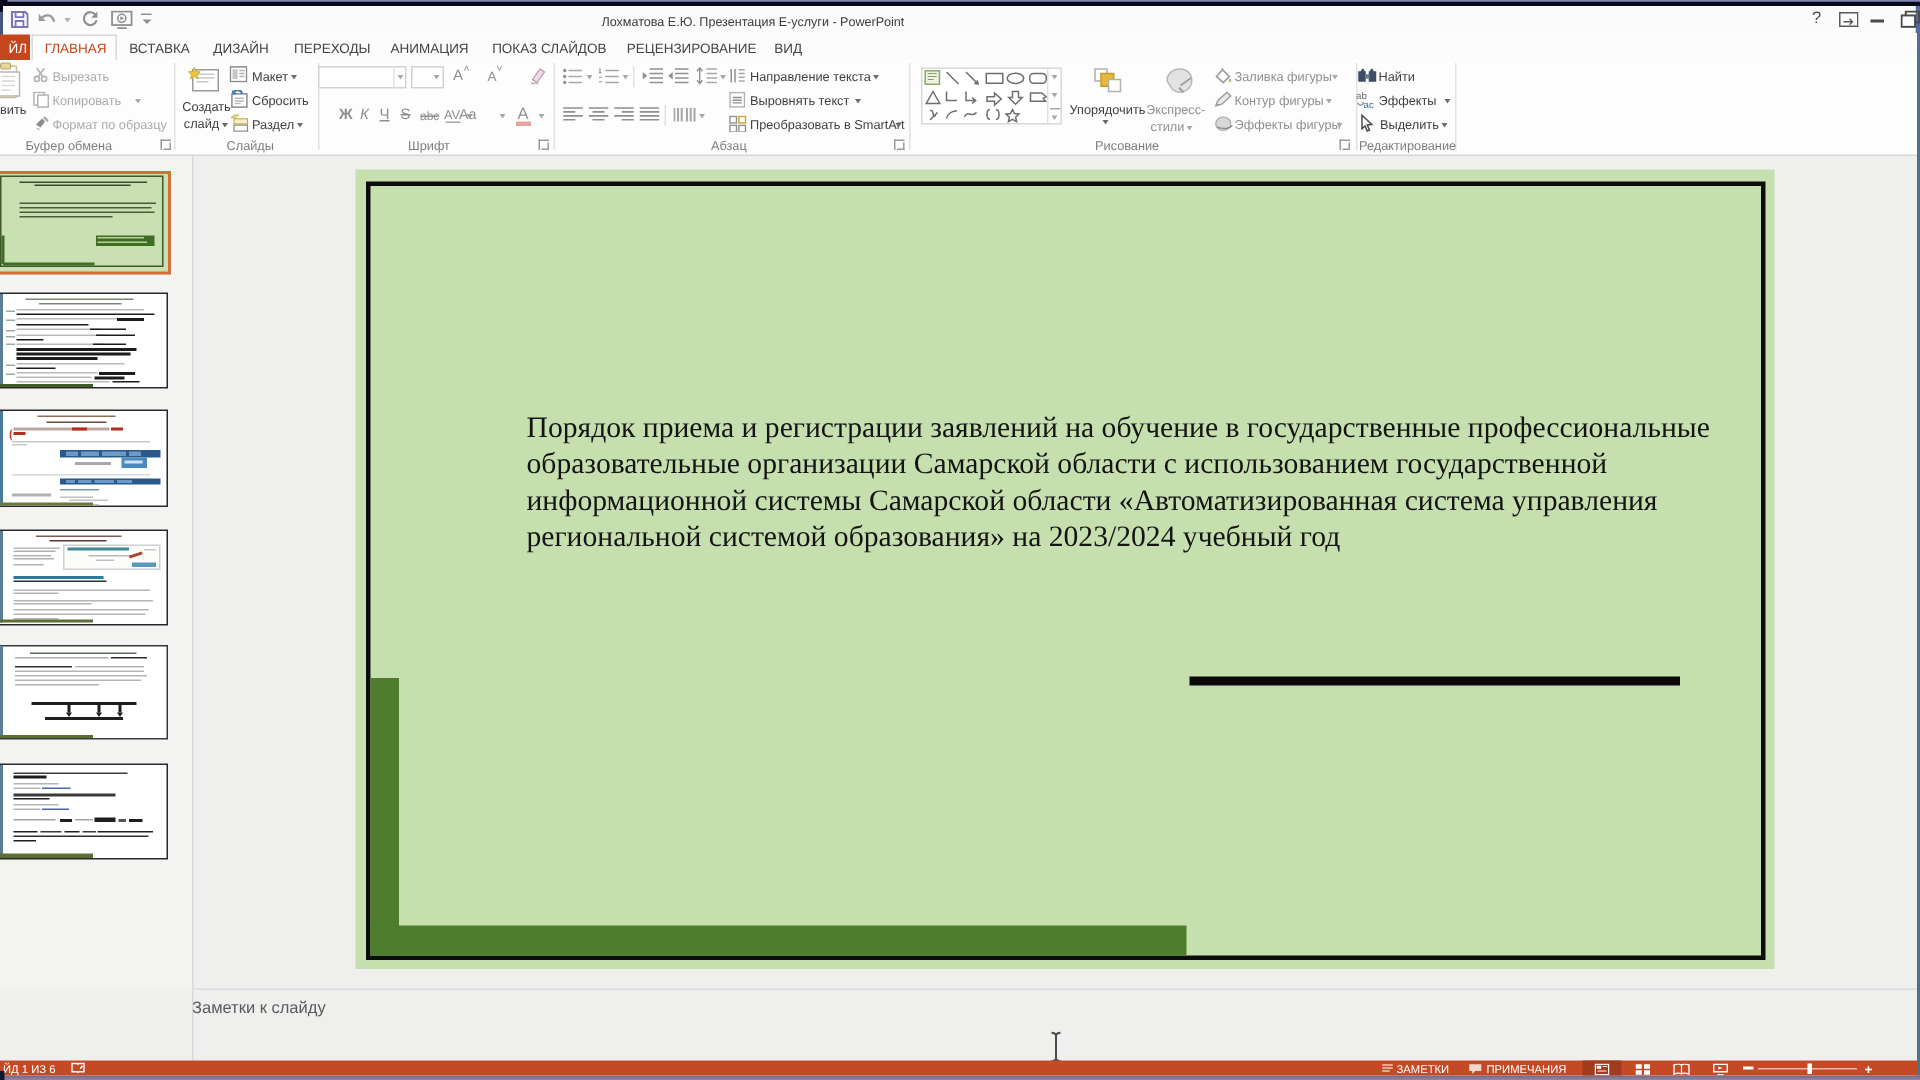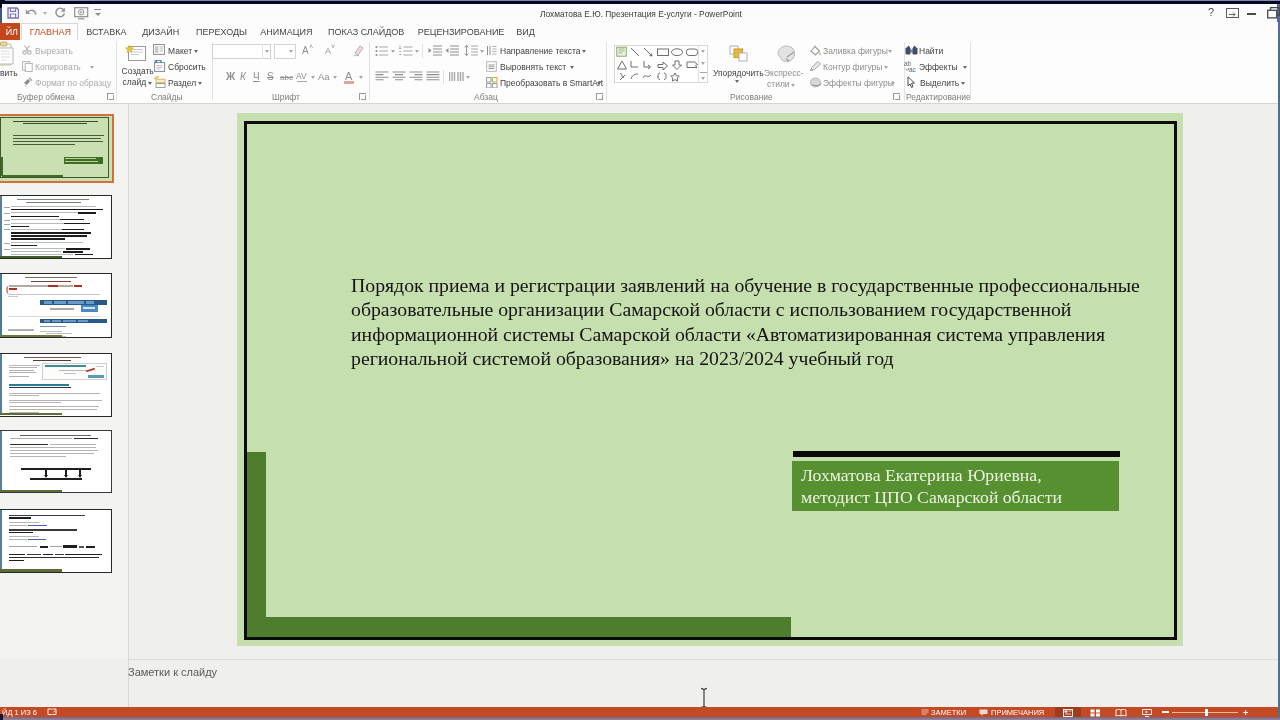--- a/index.html
+++ b/index.html
@@ -42,21 +42,21 @@
     <path d="M10.9 0.6 L10.9 4.8 L6.8 4.8 Z" fill="#8f8f8f"></path>
   </svg>
   <svg class="abs" style="left:72px;top:3px;" width="15" height="13" viewBox="0 0 15 13">
     <rect x="0.7" y="0.7" width="13" height="9" fill="none" stroke="#8f8f8f" stroke-width="1.2"></rect>
     <circle cx="7.2" cy="5.2" r="2.7" fill="none" stroke="#8f8f8f" stroke-width="1"></circle>
     <path d="M6.2 3.9 L8.8 5.2 L6.2 6.5 Z" fill="#8f8f8f"></path>
     <path d="M4.2 11.8 H10.4" stroke="#8f8f8f" stroke-width="1.2"></path>
   </svg>
   <div class="abs" style="left:92px;top:5px;width:7px;height:1.3px;background:#8f8f8f;"></div>
   <div class="abs" style="left:93px;top:9px;width:0;height:0;border-left:3px solid transparent;border-right:3px solid transparent;border-top:3.5px solid #8f8f8f;"></div>
-  <div class="abs" style="left:399px;top:5px;width:480px;text-align:center;font-size:8.4px;color:#3c3c3c;">Лохматова Е.Ю. Презентация Е-услуги - PowerPoint</div>
+  <div class="abs" style="left:399px;top:5px;width:480px;text-align:left;font-size:8.4px;color:#3c3c3c;">Лохматова Е.Ю. Презентация Е-услуги - PowerPoint</div>
   <div class="abs" style="left:1206px;top:2px;font-size:11px;color:#4a4a4a;">?</div>
   <svg class="abs" style="left:1224px;top:4px;" width="13" height="10" viewBox="0 0 13 10">
     <rect x="0.5" y="0.5" width="12" height="9" fill="none" stroke="#5a5a5a" stroke-width="1"></rect>
     <path d="M3 6.5 H9 M7 4.5 L9 6.5 L7 8.5" fill="none" stroke="#5a5a5a" stroke-width="0.9"></path>
   </svg>
   <div class="abs" style="left:1245px;top:9px;width:9px;height:1.6px;background:#4a4a4a;"></div>
   <svg class="abs" style="left:1265px;top:3px;" width="13" height="12" viewBox="0 0 13 12">
     <path d="M3.5 3 V0.7 H12.3 V8 H10" fill="none" stroke="#4a4a4a" stroke-width="1.3"></path>
     <rect x="0.7" y="3.3" width="9" height="7.6" fill="#fbfbfb" stroke="#4a4a4a" stroke-width="1.3"></rect>
   </svg>
@@ -164,21 +164,21 @@
   </svg>
 
   <div class="rtm" style="left:226px;top:31px;font-weight:bold;font-size:10px;">Ж</div>
   <div class="rtm" style="left:240px;top:31px;font-style:italic;font-size:10px;">К</div>
   <div class="rtm" style="left:253px;top:31px;text-decoration:underline;font-size:10px;">Ч</div>
   <div class="rtm" style="left:267px;top:31px;text-decoration:line-through;font-size:10px;">S</div>
   <div class="rtm" style="left:280px;top:33px;text-decoration:line-through;font-size:8px;">abc</div>
   <div class="rtm" style="left:296px;top:31px;font-size:8.5px;">AV</div>
   <div class="abs" style="left:297px;top:39px;width:10px;height:3px;border-bottom:1px solid #a8a8a8;"></div>
   <div class="dard" style="left:311px;top:36px;"></div>
-  <div class="rtm" style="left:318px;top:31px;font-size:9.5px;">Aa</div>
+  <div class="rtm" style="left:306px;top:31px;font-size:9.5px;">Aa</div>
   <div class="dard" style="left:333px;top:36px;"></div>
   <div class="rtm" style="left:345px;top:30px;font-size:11px;">A</div>
   <div class="abs" style="left:344px;top:41px;width:10px;height:2.5px;background:#c0392b;opacity:0.45;"></div>
   <div class="dard" style="left:359px;top:36px;"></div>
   <div class="glbl" style="left:272px;">Шрифт</div>
   <div class="launcher" style="left:359px;top:53px;"></div>
 
   <svg class="abs" style="left:375px;top:5px;" width="14" height="12" viewBox="0 0 14 12">
     <circle cx="1.5" cy="2" r="1.1" fill="#8f8f8f"></circle>
       <circle cx="1.5" cy="6" r="1.1" fill="#8f8f8f"></circle>
@@ -511,21 +511,20 @@
     <div class="abs" style="left:9px;top:49.5px;width:15px;height:1.8px;background:#1e1e1e;"></div>
     <div class="abs" style="left:0;top:59px;width:62px;height:2.5px;background:#5a6e36;"></div>
   </div>
 
   <div class="abs" style="left:237px;top:9px;width:946px;height:533px;background:#c6dfae;">
     <div class="abs" style="left:7px;top:8px;width:933px;height:519px;border:3px solid #0c0c0c;"></div>
     <div class="abs" style="left:114px;top:160px;width:820px;font-family:'Liberation Serif',serif;font-size:19.75px;line-height:24.3px;color:#141414;">Порядок приема и регистрации заявлений на обучение в государственные профессиональные<br>образовательные организации Самарской области с использованием государственной<br>информационной системы Самарской области «Автоматизированная система управления<br>региональной системой образования» на 2023/2024 учебный год</div>
     <div class="abs" style="left:10px;top:339px;width:19px;height:185px;background:#4e7d2e;"></div>
     <div class="abs" style="left:10px;top:504px;width:544px;height:20px;background:#4e7d2e;"></div>
     <div class="abs" style="left:556px;top:338px;width:327px;height:6px;background:#0a0a0a;"></div>
-    <div class="abs" style="left:555px;top:348px;width:327px;height:50px;background:#569030;color:#eef5e2;font-family:'Liberation Serif',serif;font-size:17.7px;line-height:22.5px;padding:2.5px 0 0 9px;">Лохматова Екатерина Юриевна,<br>методист ЦПО Самарской области</div>
   </div>
 
   <div class="abs" style="left:129px;top:555px;width:1151px;height:1px;background:#dcdcdc;"></div>
   <div class="abs" style="left:128px;top:562px;font-size:11px;color:#5a5a5a;">Заметки к слайду</div>
   <svg class="abs" style="left:698px;top:583px;" width="12" height="22" viewBox="0 0 12 22">
     <path d="M3 1.5 C4.5 1.5 5.5 2 6 3 C6.5 2 7.5 1.5 9 1.5 M6 3 V19 M3 20.5 C4.5 20.5 5.5 20 6 19 C6.5 20 7.5 20.5 9 20.5" fill="none" stroke="#4a4a4a" stroke-width="1.3"></path>
   </svg>
 </div>
 
 <div class="abs" style="left:0;top:707px;width:1280px;height:10px;background:#c44a26;color:#fff;">

